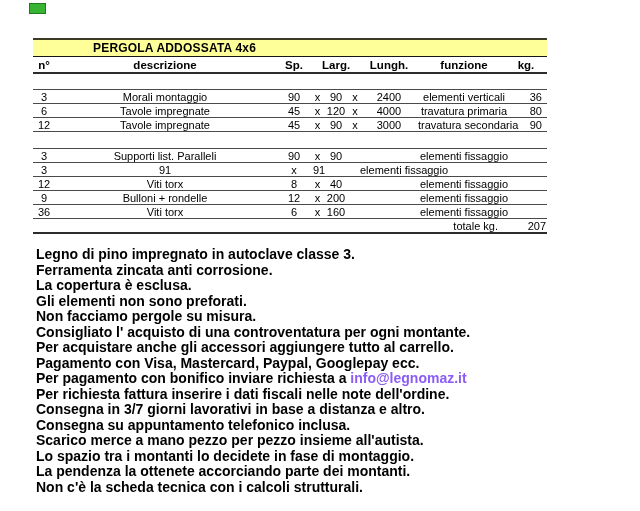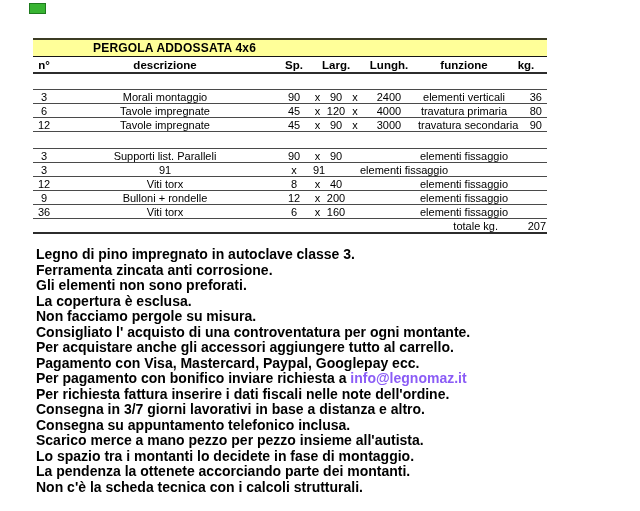--- a/index.html
+++ b/index.html
@@ -162,22 +162,22 @@
     <div class="totrow grid-cols">
       <div class="c-totlabel">totale kg.</div>
       <div class="c-totval">207</div>
     </div>
 
   </div>
 
   <div class="notes">
     <div class="line">Legno di pino impregnato in autoclave classe 3.</div>
     <div class="line">Ferramenta zincata anti corrosione.</div>
+    <div class="line">La copertura è esclusa.</div>
     <div class="line">Gli elementi non sono preforati.</div>
-    <div class="line">La copertura è esclusa.</div>
     <div class="line">Non facciamo pergole su misura.</div>
     <div class="line">Consigliato l' acquisto di una controventatura per ogni montante.</div>
     <div class="line">Per acquistare anche gli accessori aggiungere tutto al carrello.</div>
     <div class="line">Pagamento con Visa, Mastercard, Paypal, Googlepay ecc.</div>
     <div class="line"><span>Per pagamento con bonifico inviare richiesta a </span><span class="email">info@legnomaz.it</span></div>
     <div class="line">Per richiesta fattura inserire i dati fiscali nelle note dell'ordine.</div>
     <div class="line">Consegna in 3/7 giorni lavorativi in base a distanza e altro.</div>
     <div class="line">Consegna su appuntamento telefonico inclusa.</div>
     <div class="line">Scarico merce a mano pezzo per pezzo insieme all'autista.</div>
     <div class="line">Lo spazio tra i montanti lo decidete in fase di montaggio.</div>

